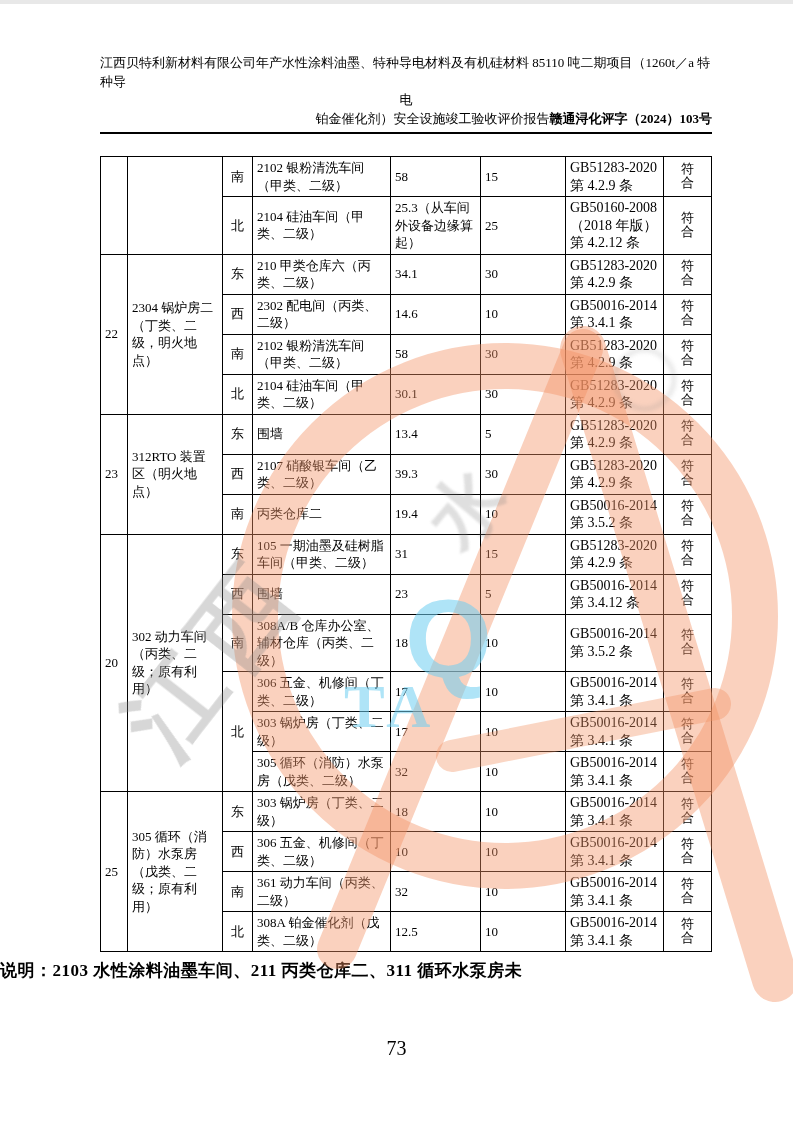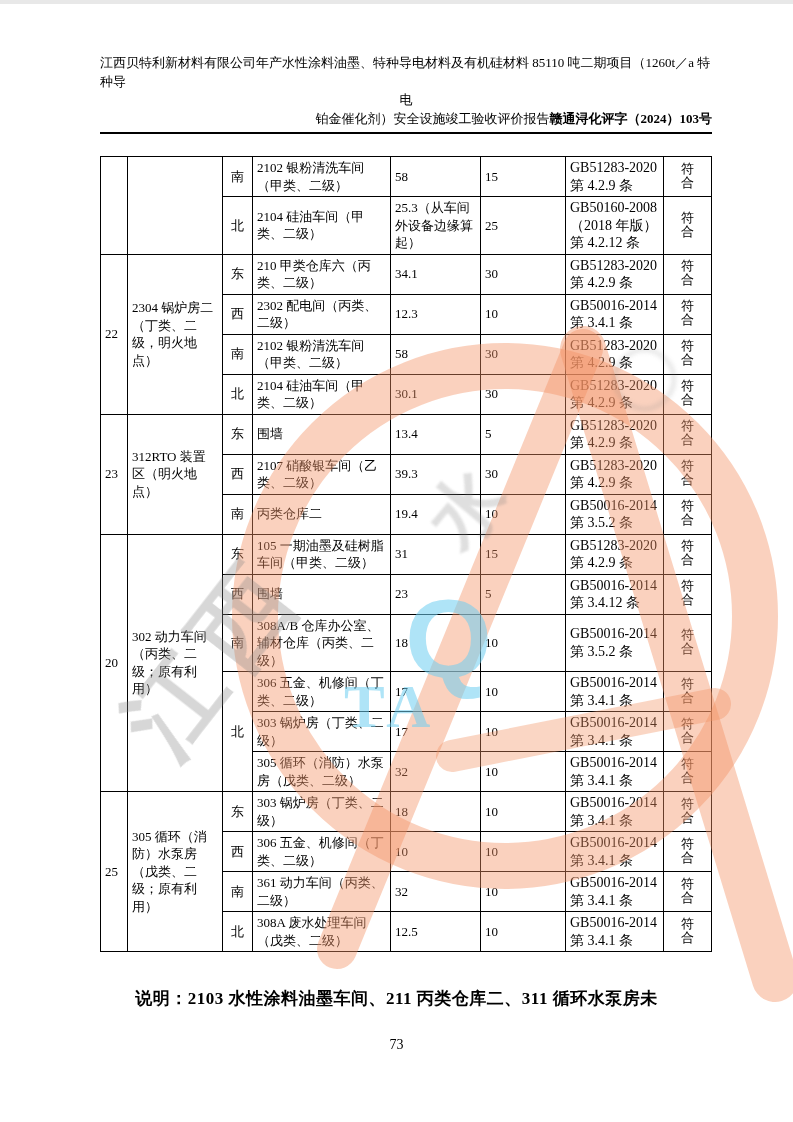--- a/index.html
+++ b/index.html
@@ -24,23 +24,23 @@
   }
   .c-num{}
   .c-name{padding-left:7px;}
   .c-dir{text-align:center;}
   .c-bld{padding-left:6px;}
   .c-val{padding-left:7px;font-family:Liberation Serif, serif;}
   .c-std{font-size:14px;padding:2px 2px 2px 5px;line-height:17px;}
   .c-res{text-align:center;padding:2px 1px;}
   .c-res span{display:inline-block;width:1.15em;word-break:break-all;line-height:14px;}
   
-  .footnote{position:absolute;left:0;top:983px;width:100%;text-align:center;
+  .footnote{position:absolute;left:0;top:955px;width:100%;text-align:left;
     font-weight:bold;font-size:17px;letter-spacing:.5px;}
-  .pagenum{position:absolute;left:0;top:1033px;width:100%;text-align:center;font-size:14px;}
+  .pagenum{position:absolute;left:0;top:1033px;width:100%;text-align:center;font-size:20px;}
   
   .watermark{position:absolute;inset:0;pointer-events:none;z-index:3;}
   .wm-gray{position:absolute;color:rgba(135,135,135,.33);font-weight:bold;
     font-family:"Liberation Serif",serif;filter:blur(.6px);}
   .wm-gray1{left:96px;top:700px;font-size:96px;letter-spacing:14px;transform:rotate(-52deg);transform-origin:left top;}
   .wm-gray2{left:430px;top:455px;font-size:74px;transform:rotate(-50deg);filter:blur(1.2px);opacity:.8;}
   .wm-gray3{left:610px;top:330px;font-size:70px;transform:rotate(-48deg);filter:blur(2.2px);opacity:.6;}
   .wm-blue{position:absolute;color:rgba(110,205,240,.55);font-family:"Liberation Sans",sans-serif;font-weight:bold;}
   .wm-q{left:405px;top:570px;font-size:112px;}
   .wm-ta{left:344px;top:668px;font-size:61px;letter-spacing:6px;font-family:Liberation Serif, serif;}
@@ -96,21 +96,21 @@
           <td class="c-dir">东</td>
           <td class="c-bld">210 甲类仓库六（丙类、二级）</td>
           <td class="c-val">34.1</td>
           <td class="c-val">30</td>
           <td class="c-std">GB51283-2020 第 4.2.9 条</td>
           <td class="c-res"><span>符合</span></td>
         </tr>
         <tr>
           <td class="c-dir">西</td>
           <td class="c-bld">2302 配电间（丙类、二级）</td>
-          <td class="c-val">12.3</td>
+          <td class="c-val">14.6</td>
           <td class="c-val">10</td>
           <td class="c-std">GB50016-2014 第 3.4.1 条</td>
           <td class="c-res"><span>符合</span></td>
         </tr>
         <tr>
           <td class="c-dir">南</td>
           <td class="c-bld">2102 银粉清洗车间（甲类、二级）</td>
           <td class="c-val">58</td>
           <td class="c-val">30</td>
           <td class="c-std">GB51283-2020 第 4.2.9 条</td>
@@ -219,21 +219,21 @@
         <tr>
           <td class="c-dir">南</td>
           <td class="c-bld">361 动力车间（丙类、二级）</td>
           <td class="c-val">32</td>
           <td class="c-val">10</td>
           <td class="c-std">GB50016-2014 第 3.4.1 条</td>
           <td class="c-res"><span>符合</span></td>
         </tr>
         <tr>
           <td class="c-dir">北</td>
-          <td class="c-bld">308A 废水处理车间（戊类、二级）</td>
+          <td class="c-bld">308A 铂金催化剂（戊类、二级）</td>
           <td class="c-val">12.5</td>
           <td class="c-val">10</td>
           <td class="c-std">GB50016-2014 第 3.4.1 条</td>
           <td class="c-res"><span>符合</span></td>
         </tr>
       </tbody>
   </table>
 
   <div class="footnote">说明：2103 水性涂料油墨车间、211 丙类仓库二、311 循环水泵房未</div>
   <div class="pagenum">73</div>

